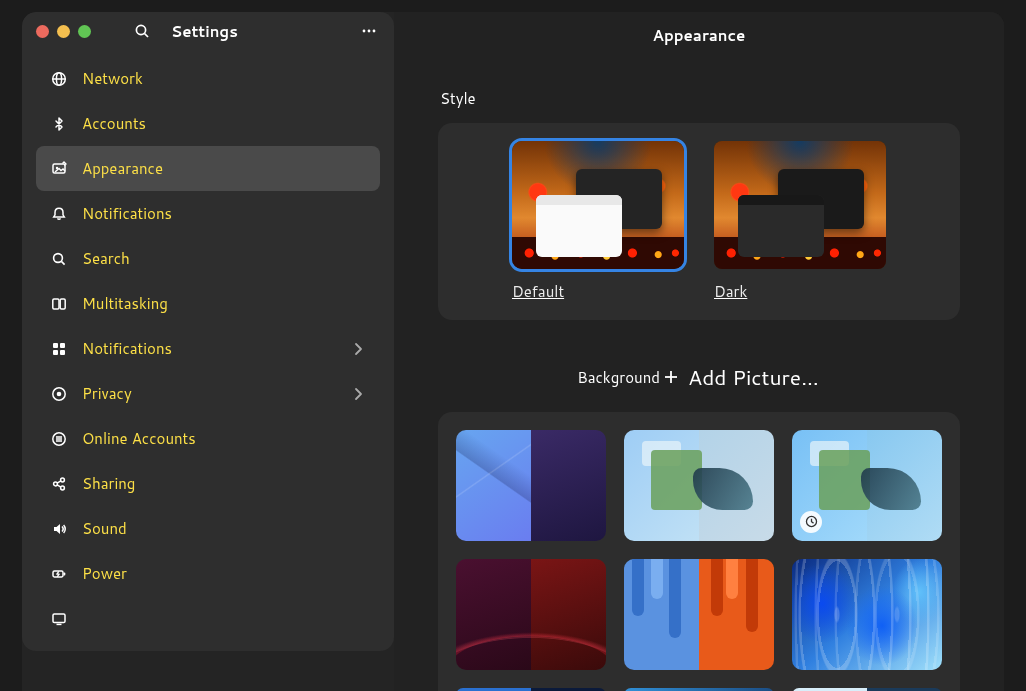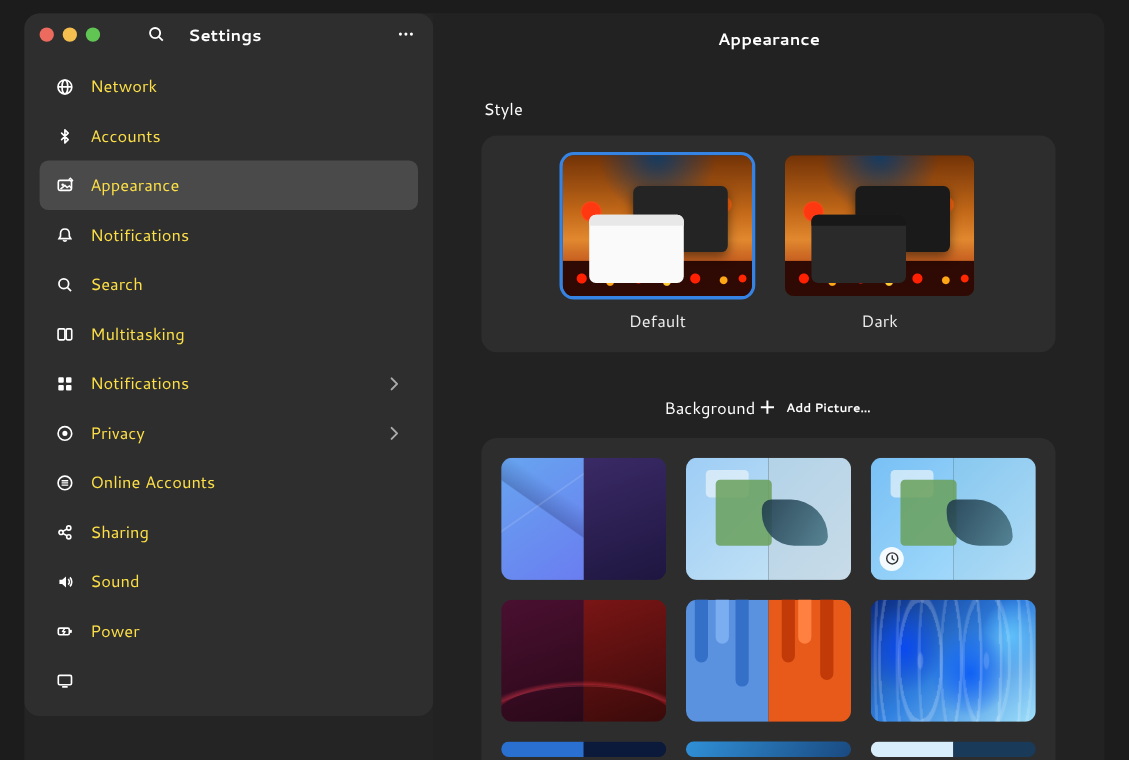--- a/index.html
+++ b/index.html
@@ -124,22 +124,22 @@
     display: flex;
     align-items: center;
     justify-content: center;
     margin: 36px 0 14px 2px;
   }
   .section-title-row .section-title { margin: 0; }
   .add-btn {
     display: flex;
     align-items: center;
     gap: 10px;
-    font-size: 11px;
-    font-weight: 700;
+    font-size: 21px;
+    font-weight: 400;
     cursor: pointer;
     padding: 6px 4px;
     border-radius: 6px;
   }
 
   .card {
     background: #2d2d2d;
     border-radius: 14px;
     padding: 18px;
   }
@@ -147,22 +147,23 @@
   
   .styles-row {
     display: flex;
     gap: 30px;
     justify-content: flex-start;
     padding-left: 56px;
   }
   .style-col {
     display: flex;
     flex-direction: column;
-    align-items: center;
+    align-items: flex-start;
     gap: 12px;
+    text-decoration: underline;
   }
   .style-thumb {
     width: 172px; height: 128px;
     border-radius: 8px;
     position: relative;
     overflow: hidden;
     cursor: pointer;
     background: #3a2410;
   }
   .style-thumb.selected {

